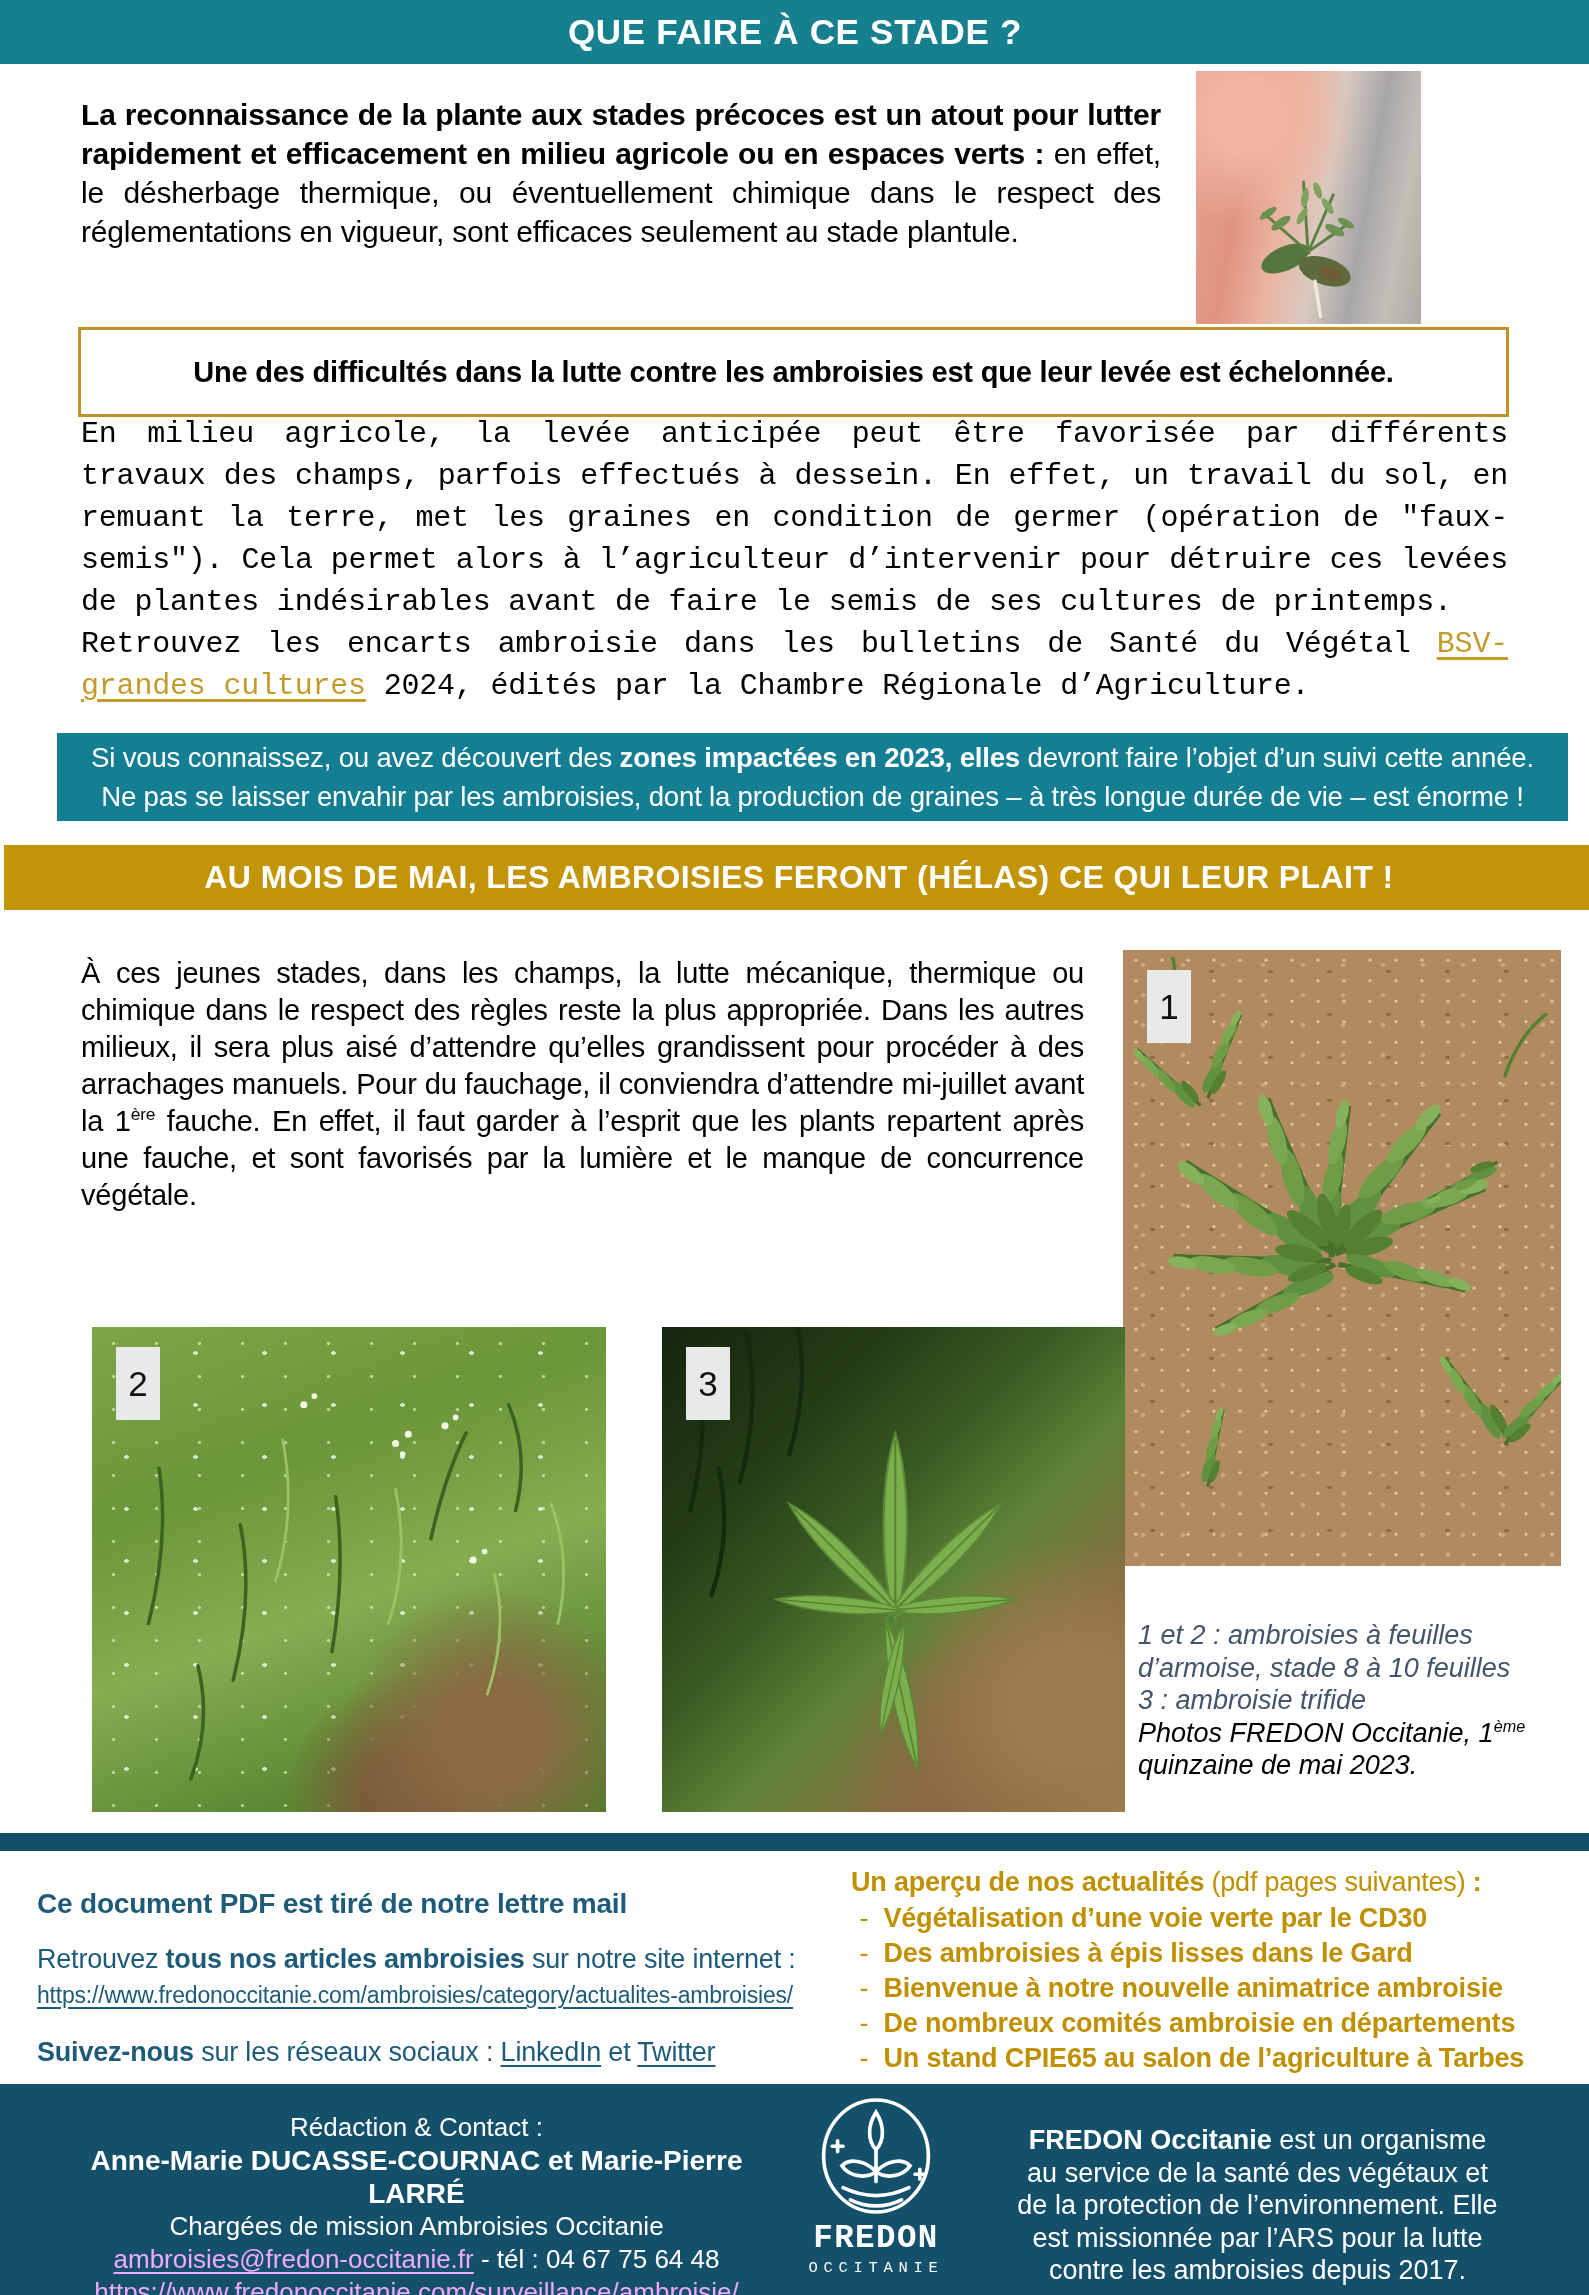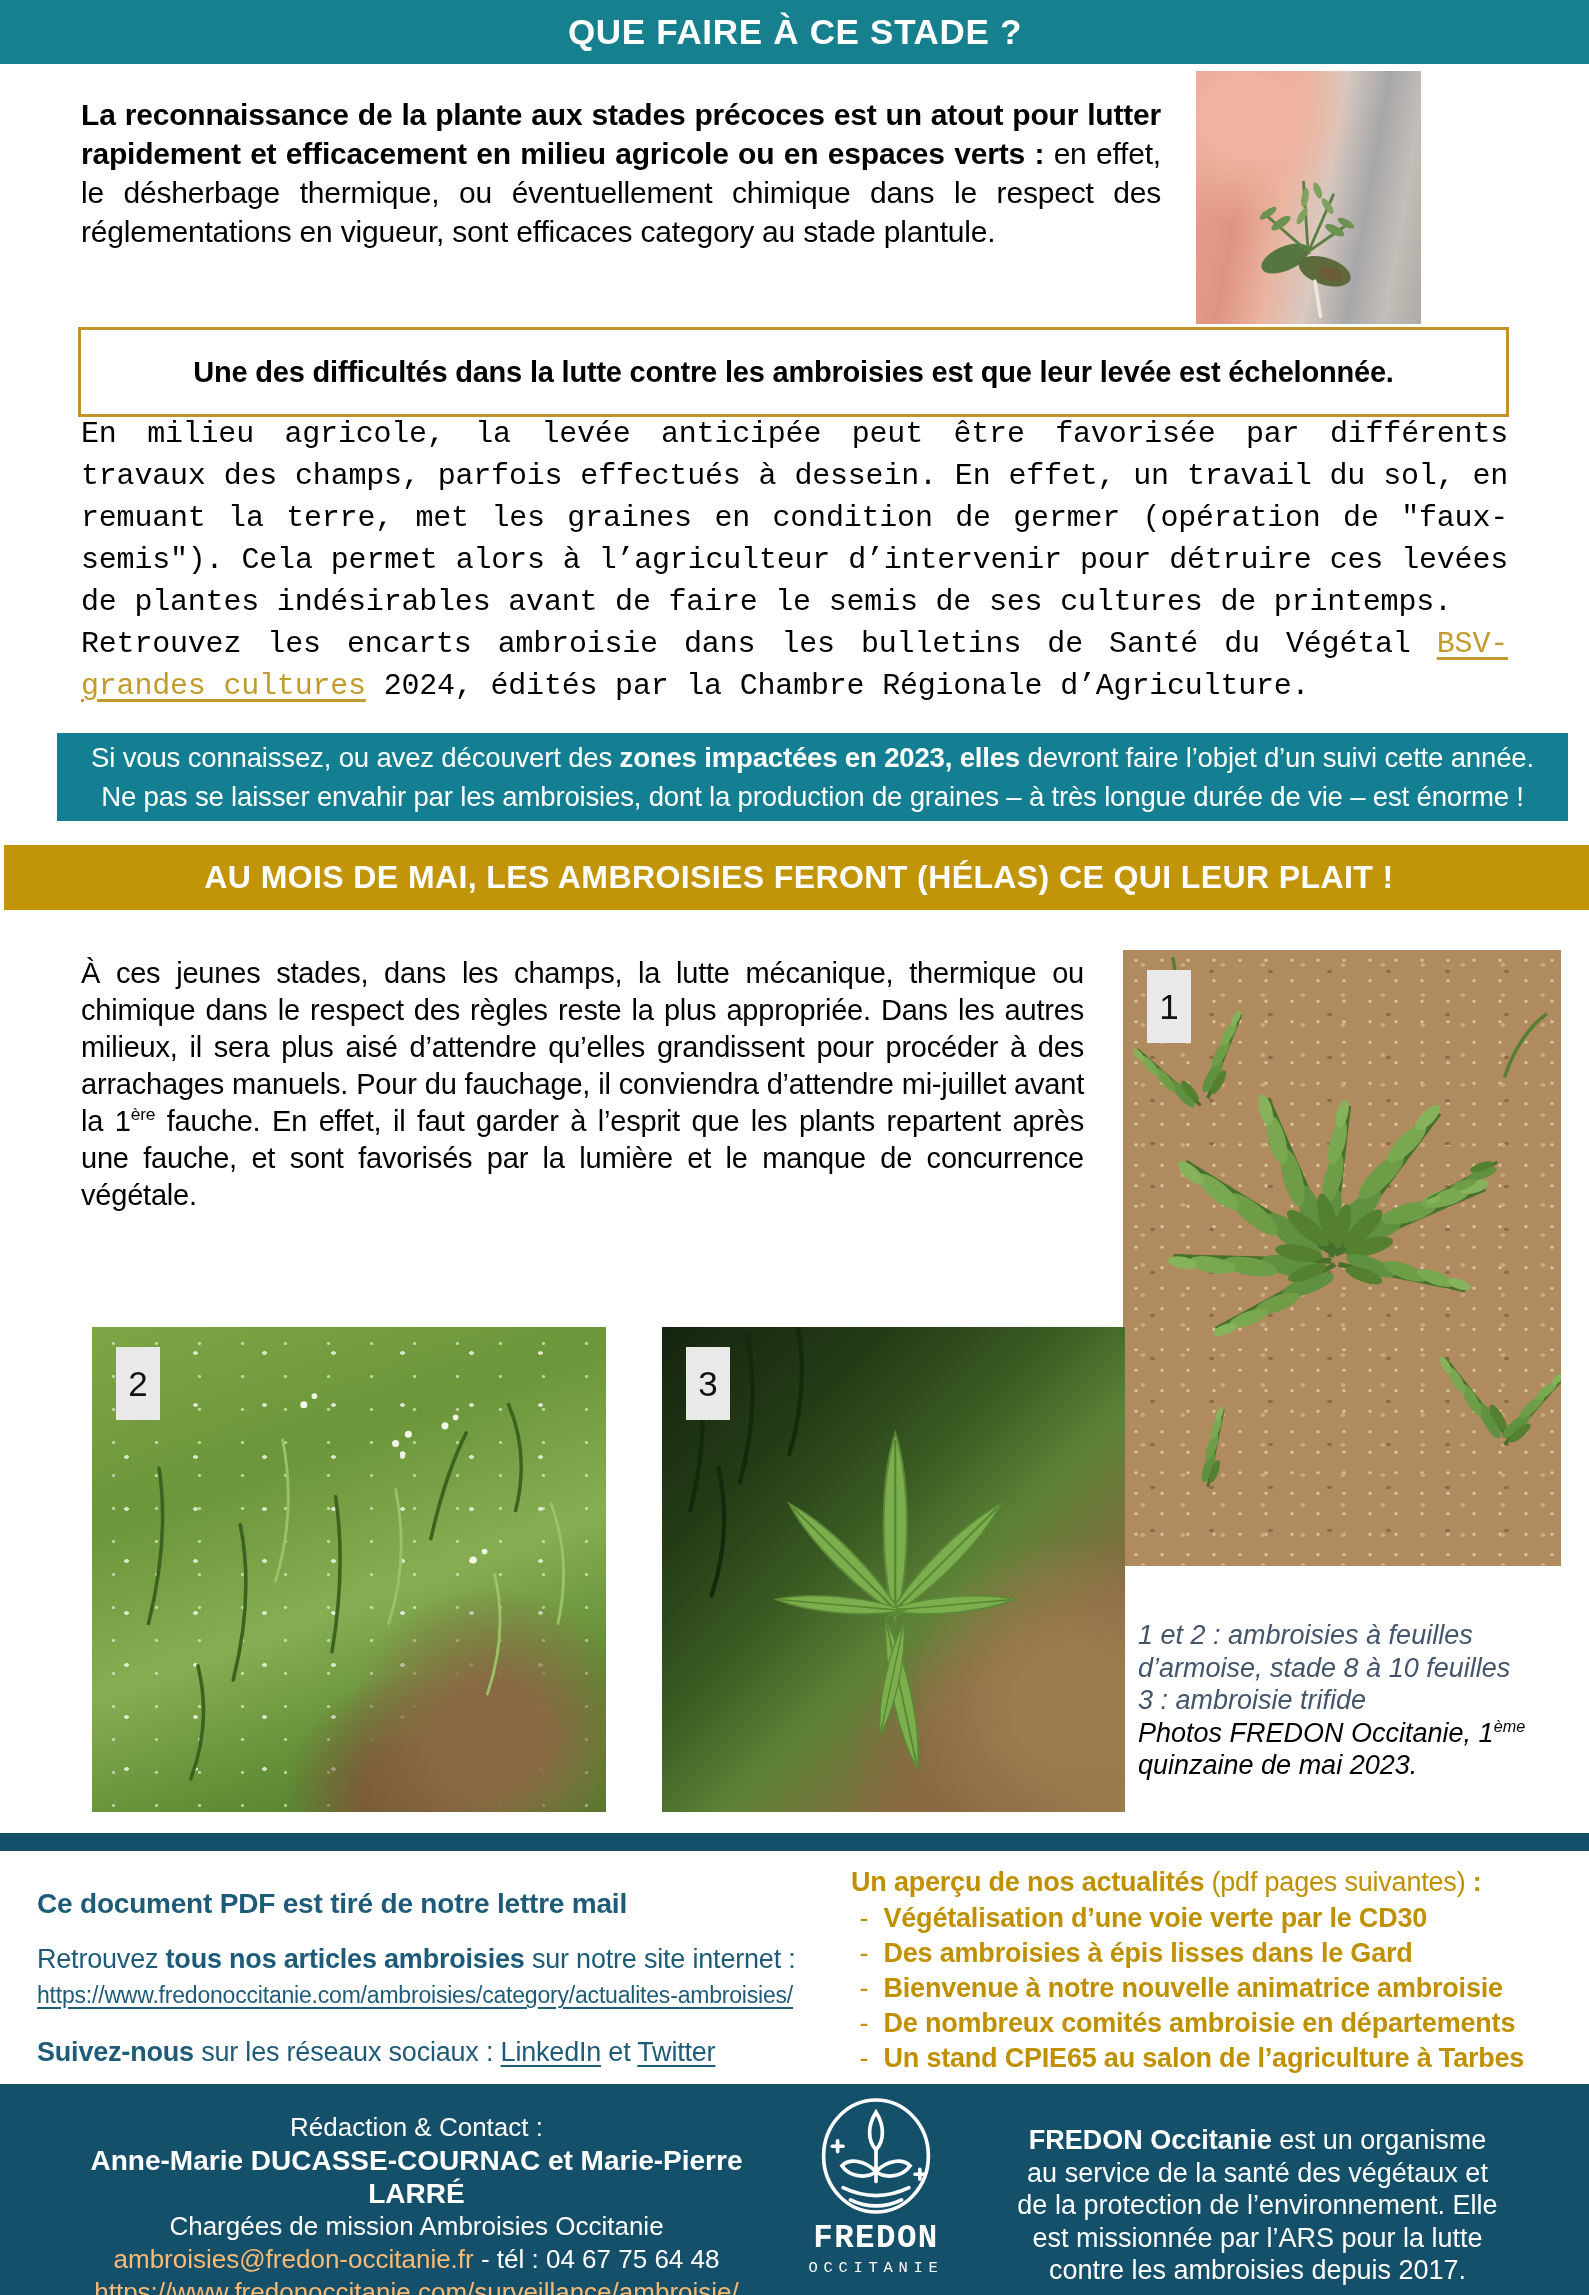--- a/index.html
+++ b/index.html
@@ -96,36 +96,36 @@
   .act-heading .normal{font-weight:normal;}
   .act-list{margin-top:1.4px;}
   .act-item{display:flex;font-weight:bold;}
   .act-dash{width:32.5px;padding-left:8.5px;box-sizing:border-box;font-weight:normal;}
   .act-text{flex:1;}
 
   
   .footer-bar{position:absolute;top:2084px;left:0;width:1590px;height:211px;background:#14506A;color:#fff;}
   .contact{position:absolute;top:27px;left:42px;width:749px;text-align:center;font-size:26px;line-height:33px;}
   .contact .names{font-weight:bold;font-size:28px;}
-  .contact .u{text-underline-offset:4.2px;cursor:pointer;color:#fdba74;}
+  .contact .u{text-decoration:underline;text-underline-offset:4.2px;cursor:pointer;color:#f0abfc;}
   .logo{position:absolute;top:11.3px;left:790px;width:172px;text-align:center;font-family:Liberation Mono, monospace;}
   .logo-name{color:#fff;font-weight:bold;font-size:32.5px;letter-spacing:1.4px;margin-top:0px;}
   .logo-sub{color:#fff;font-size:15.5px;letter-spacing:5.7px;margin-top:1.4px;}
   .about{position:absolute;top:40px;left:1010px;width:495px;text-align:center;font-size:27px;line-height:32.5px;}
 </style>
 </head>
 <body>
 
 <div class="page">
 
   <div class="header-bar">
     <div class="header-title">QUE FAIRE À CE STADE ?</div>
   </div>
 
-  <div class="intro-text"><span class="b">La reconnaissance de la plante aux stades précoces est un atout pour lutter rapidement et efficacement en milieu agricole ou en espaces verts : </span><span>en effet, le désherbage thermique, ou éventuellement chimique dans le respect des réglementations en vigueur, sont efficaces category au stade plantule.</span></div>
+  <div class="intro-text"><span class="b">La reconnaissance de la plante aux stades précoces est un atout pour lutter rapidement et efficacement en milieu agricole ou en espaces verts : </span><span>en effet, le désherbage thermique, ou éventuellement chimique dans le respect des réglementations en vigueur, sont efficaces seulement au stade plantule.</span></div>
 
   <div class="intro-photo">
     <svg viewBox="0 0 318 358">
       <g transform="translate(160,235)">
         <ellipse cx="-34" cy="30" rx="36" ry="17" fill="#55763f" transform="rotate(-24 -34 30)"></ellipse>
         <ellipse cx="22" cy="48" rx="38" ry="19" fill="#5d6b3c" transform="rotate(18 22 48)"></ellipse>
         <ellipse cx="30" cy="52" rx="18" ry="10" fill="#6e5a36" opacity="0.85" transform="rotate(18 30 52)"></ellipse>
         <g stroke="#5c7f43" stroke-width="4" fill="none" stroke-linecap="round">
           <path d="M0 22 L-64 -34"></path>
             <path d="M2 18 L54 -18"></path>

